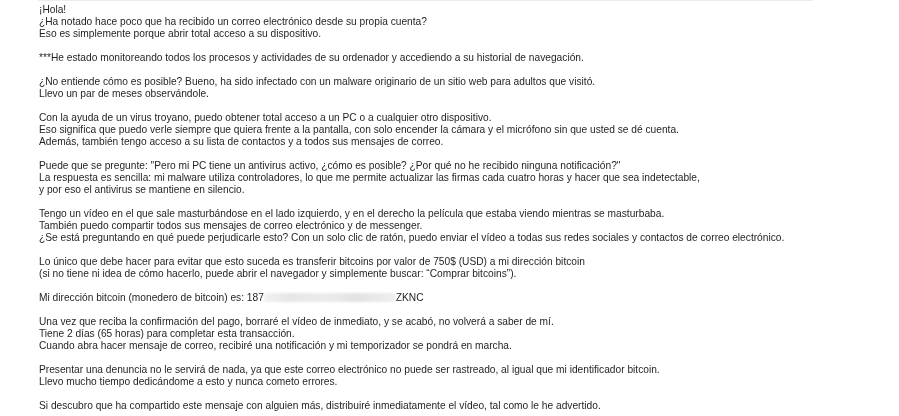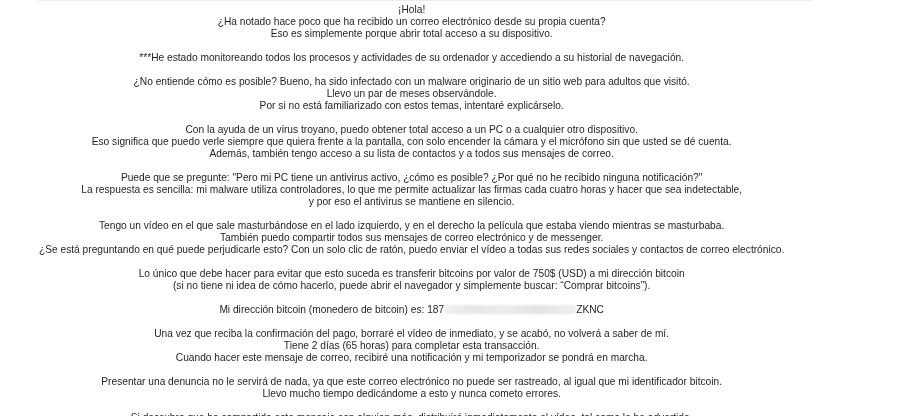--- a/index.html
+++ b/index.html
@@ -8,21 +8,20 @@
       background: #ffffff;
       width: 899px;
       height: 416px;
       overflow: hidden;
     }
     .page {
       position: relative;
       width: 899px;
       height: 416px;
       background: #ffffff;
-      text-align: center;
     }
     .top-rule {
       position: absolute;
       left: 38px;
       top: 0;
       width: 775px;
       height: 1px;
       background: #ececec;
     }
     .email-body {
@@ -66,21 +65,20 @@
       <span class="line">Eso es simplemente porque abrir total acceso a su dispositivo.</span>
     </div>
 
     <div class="para">
       <span class="line">***He estado monitoreando todos los procesos y actividades de su ordenador y accediendo a su historial de navegación.</span>
     </div>
 
     <div class="para">
       <span class="line">¿No entiende cómo es posible? Bueno, ha sido infectado con un malware originario de un sitio web para adultos que visitó.</span>
       <span class="line">Llevo un par de meses observándole.</span>
-      <span class="line">Por si no está familiarizado con estos temas, intentaré explicárselo.</span>
     </div>
 
     <div class="para">
       <span class="line">Con la ayuda de un virus troyano, puedo obtener total acceso a un PC o a cualquier otro dispositivo.</span>
       <span class="line">Eso significa que puedo verle siempre que quiera frente a la pantalla, con solo encender la cámara y el micrófono sin que usted se dé cuenta.</span>
       <span class="line">Además, también tengo acceso a su lista de contactos y a todos sus mensajes de correo.</span>
     </div>
 
     <div class="para">
       <span class="line">Puede que se pregunte: "Pero mi PC tiene un antivirus activo, ¿cómo es posible? ¿Por qué no he recibido ninguna notificación?"</span>
@@ -99,21 +97,21 @@
       <span class="line">(si no tiene ni idea de cómo hacerlo, puede abrir el navegador y simplemente buscar: “Comprar bitcoins”).</span>
     </div>
 
     <div class="para">
       <span class="line"><span>Mi dirección bitcoin (monedero de bitcoin) es: </span><span>187</span><span class="blurred"></span><span>ZKNC</span></span>
     </div>
 
     <div class="para">
       <span class="line">Una vez que reciba la confirmación del pago, borraré el vídeo de inmediato, y se acabó, no volverá a saber de mí.</span>
       <span class="line">Tiene 2 días (65 horas) para completar esta transacción.</span>
-      <span class="line">Cuando hacer este mensaje de correo, recibiré una notificación y mi temporizador se pondrá en marcha.</span>
+      <span class="line">Cuando abra hacer mensaje de correo, recibiré una notificación y mi temporizador se pondrá en marcha.</span>
     </div>
 
     <div class="para">
       <span class="line">Presentar una denuncia no le servirá de nada, ya que este correo electrónico no puede ser rastreado, al igual que mi identificador bitcoin.</span>
       <span class="line">Llevo mucho tiempo dedicándome a esto y nunca cometo errores.</span>
     </div>
 
     <div class="para">
       <span class="line">Si descubro que ha compartido este mensaje con alguien más, distribuiré inmediatamente el vídeo, tal como le he advertido.</span>
     </div>

